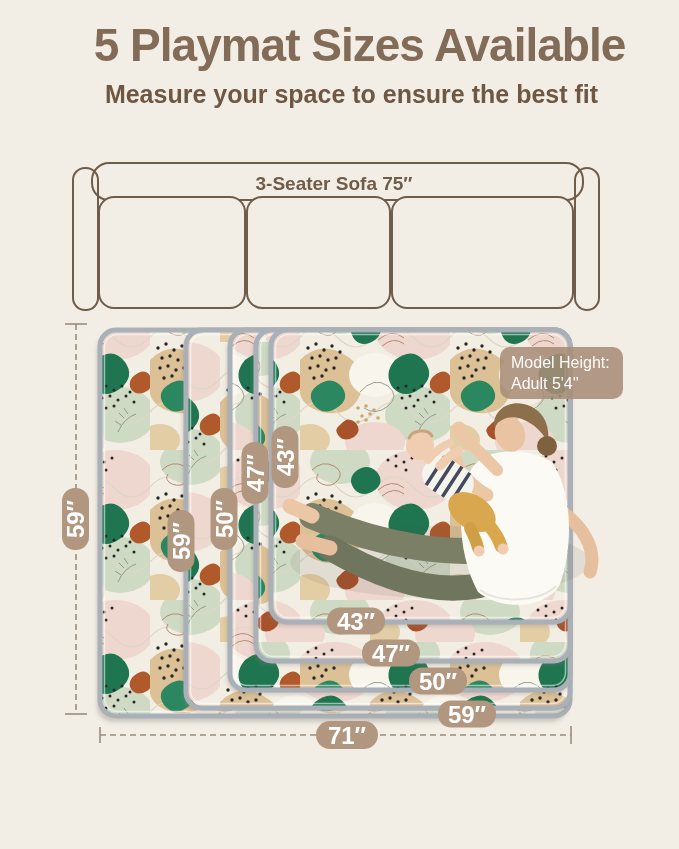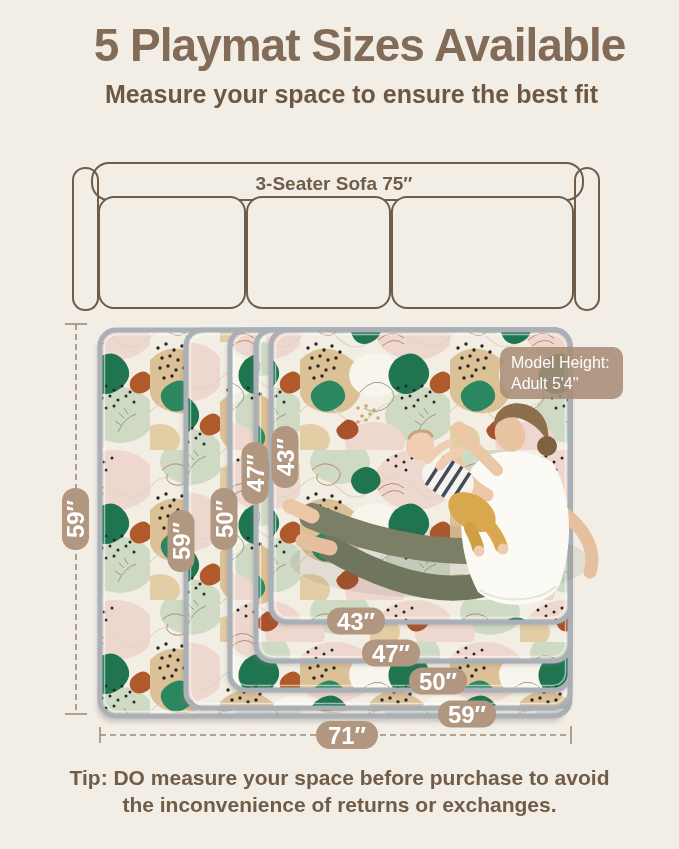--- a/index.html
+++ b/index.html
@@ -232,18 +232,14 @@
       <text class="badge-label" x="347" y="735" text-anchor="middle" dominant-baseline="central">71″</text>
     </g>
 
     <g>
       <rect x="500" y="347" width="123" height="52" rx="10" opacity="0.88" fill="#a78d77"></rect>
       <text x="511" y="368" font-size="16" fill="#fdfcfa">Model Height:</text>
       <text x="511" y="389" font-size="16" fill="#fdfcfa">Adult  5'4''</text>
     </g>
   </svg>
 
-  <p class="tip">
-    <span>Tip: DO measure your space before purchase to avoid</span><br>
-    <span>the inconvenience of returns or exchanges.</span>
-  </p>
 
 </div>
 
 </body></html>

